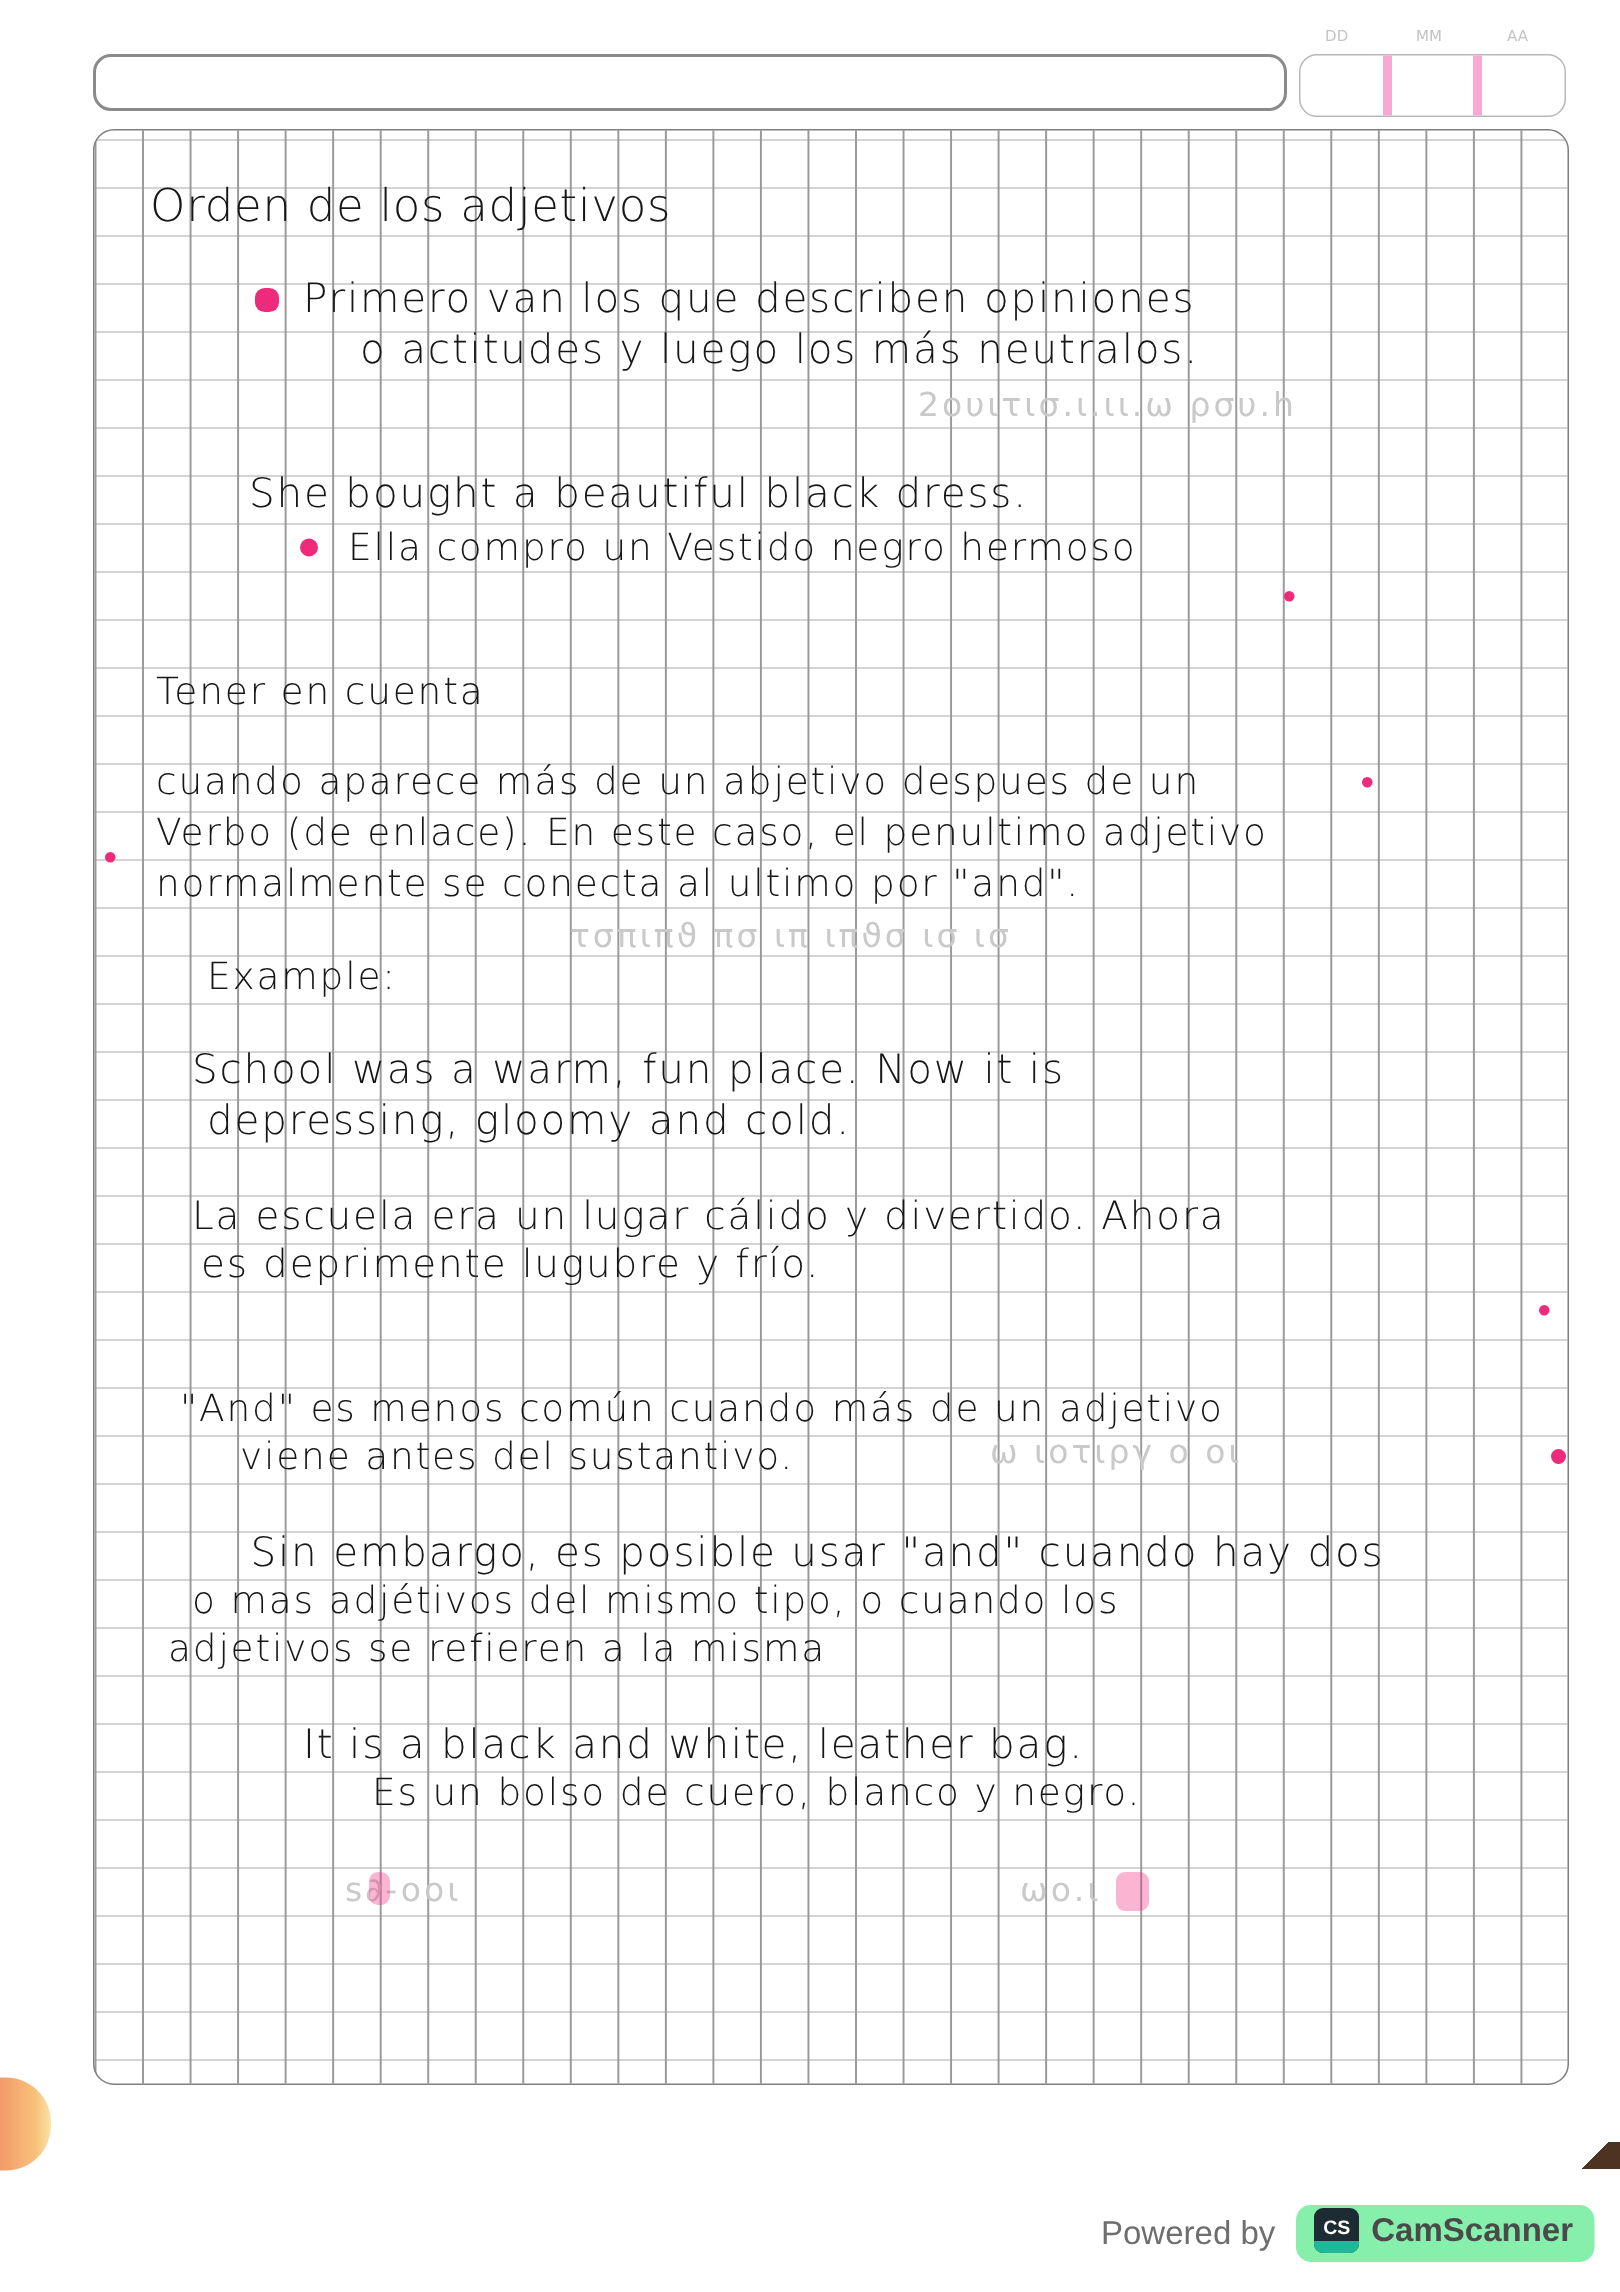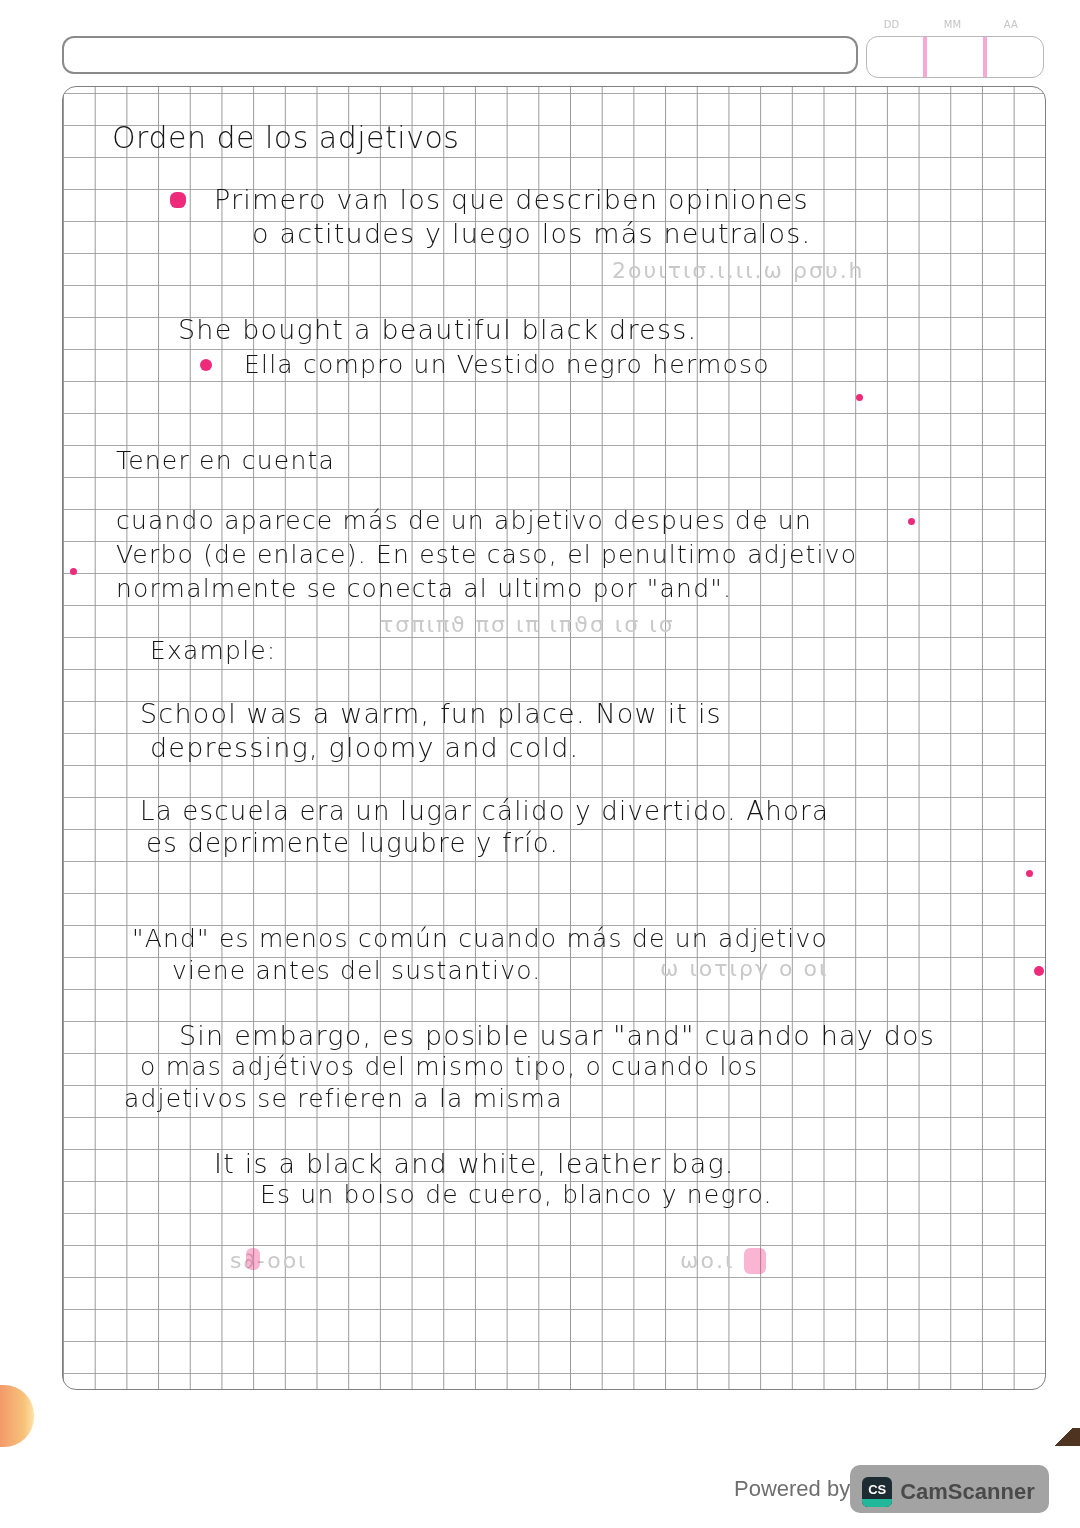--- a/index.html
+++ b/index.html
@@ -10,40 +10,39 @@
   }
   .header-box {
     position: absolute; left: 62px; top: 36px; width: 796px; height: 38px;
     border: 2px solid #8a8a8a; border-radius: 12px; box-sizing: border-box;
   }
   .date-box {
     position: absolute; left: 866px; top: 36px; width: 178px; height: 42px;
     border: 1.5px solid #b8b8b8; border-radius: 12px; box-sizing: border-box;
     display: flex;
   }
-  .date-box .cell { flex: 1; border-right: 4px solid #f9a8d4; position: relative; }
+  .date-box .cell { flex: 1; border-right: 6px solid #f9a8d4; position: relative; }
   .date-box .cell:last-child { border-right: none; }
   .date-box .cell span {
     position: absolute; top: -18px; left: 30%; font-size: 10px; color: #c4c4c4;
     font-family: "DejaVu Sans", sans-serif;
   }
   .grid {
     position: absolute; left: 62px; top: 86px; width: 984px; height: 1304px;
     border: 1.5px solid #7f7f7f; border-radius: 14px; box-sizing: border-box;
     background-image:
       linear-gradient(to right, #9a9a9a 1px, transparent 1px),
       linear-gradient(to bottom, #a8a8a8 1px, transparent 1px);
     background-size: 31.7px 32px, 31.7px 32px;
     background-position: 0 6px;
   }
   .hw {
     position: absolute; font-family: "DejaVu Sans", sans-serif;
     color: #161616; white-space: nowrap; letter-spacing: 1.2px;
     font-weight: 300;
-    margin-left: 12px;
   }
   .title { font-size: 30px; letter-spacing: 0.5px; }
   .l1 { font-size: 27px; }
   .l2 { font-size: 26px; }
   .l3 { font-size: 25px; }
   .bullet {
     position: absolute; width: 12px; height: 12px; border-radius: 50%;
     background: #ee2a7b;
   }
   .bullet.big { width: 16px; height: 16px; border-radius: 40%; }
@@ -59,28 +58,28 @@
     position: absolute; left: 0; top: 1385px; width: 34px; height: 62px;
     background: linear-gradient(90deg, #f39a6a, #f7c27a 70%, #fde3a7);
     border-radius: 0 30px 30px 0;
   }
   .thumb-right {
     position: absolute; right: 0; top: 1428px; width: 34px; height: 18px;
     background: linear-gradient(135deg, transparent 50%, #4d3320 50%);
   }
   .watermark {
     position: absolute; left: 734px; top: 1468px; height: 42px;
-    display: flex; align-items: center; 
+    display: flex; align-items: center; gap: 14px;
   }
   .watermark .powered {
     font-family: "Liberation Sans", sans-serif; font-size: 22px; color: #6e6e6e;
   }
   .watermark .badge {
     display: flex; align-items: center; gap: 8px;
-    background: #a3a3a3; border-radius: 10px; padding: 12px 14px 6px 12px;
+    background: #86efac; border-radius: 10px; padding: 2px 14px 6px 12px;
   }
   .watermark .logo {
     width: 30px; height: 30px; border-radius: 6px; background: #1d2b33;
     position: relative; overflow: hidden; display: flex; align-items: center; justify-content: center;
     color: #fff; font-family: "Liberation Sans", sans-serif; font-weight: bold; font-size: 13px;
   }
   .watermark .logo::after {
     content: ""; position: absolute; left: 0; right: 0; bottom: 0; height: 8px; background: #21b89a;
   }
   .watermark .logo span { position: relative; top: -3px; }

